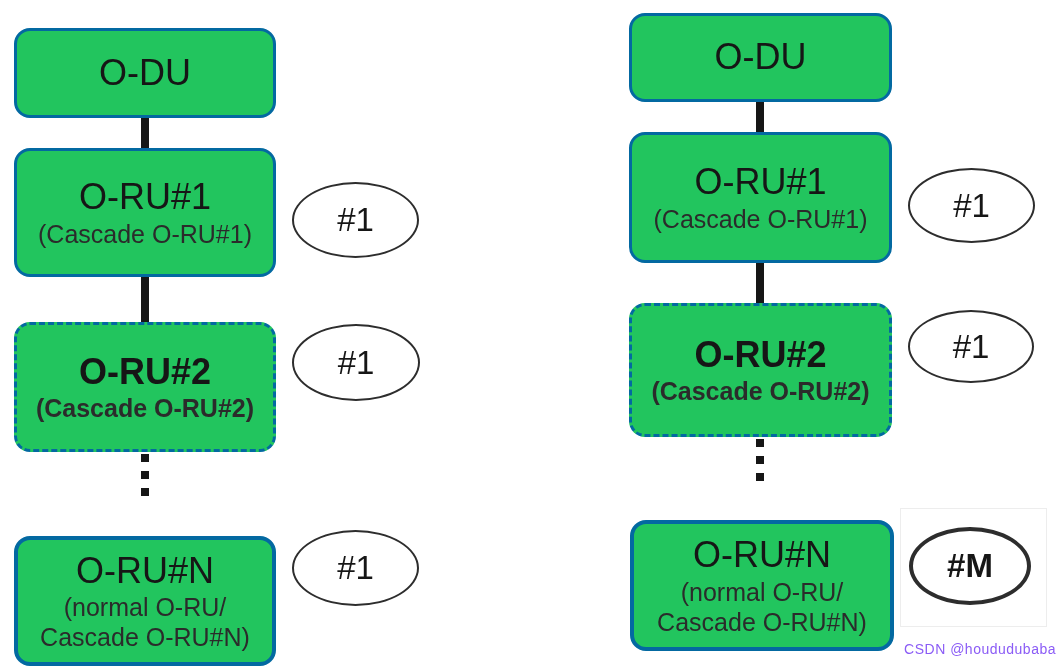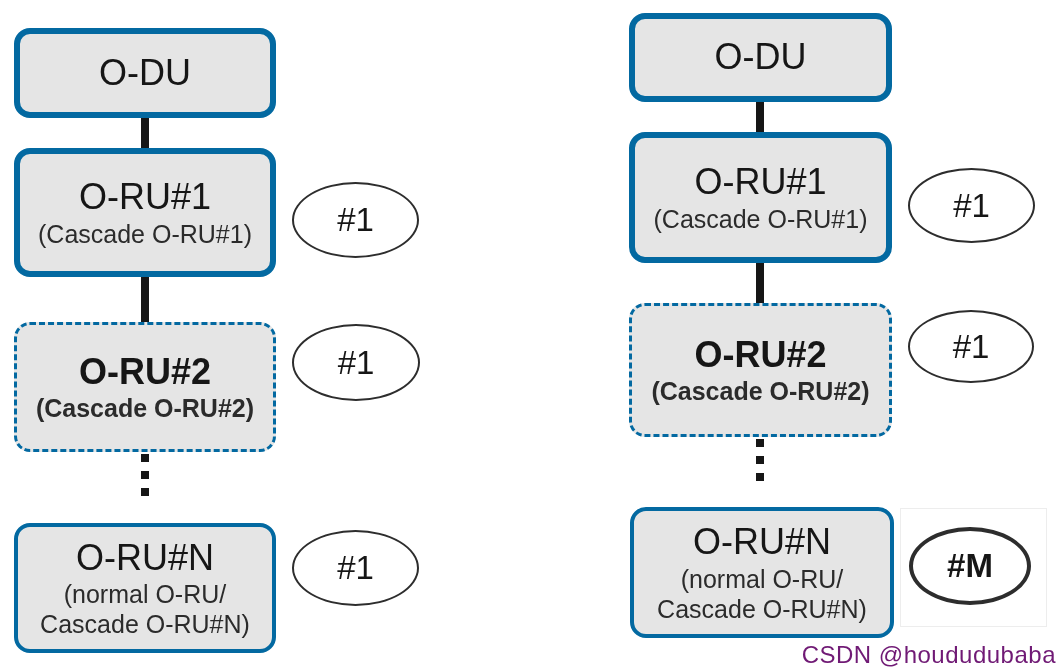--- a/index.html
+++ b/index.html
@@ -13,32 +13,32 @@
     height: 672px;
     background: #ffffff;
     overflow: hidden;
     font-family: "Liberation Sans", "DejaVu Sans", sans-serif;
     color: #161616;
   }
   
   .box {
     position: absolute;
     box-sizing: border-box;
-    background: #e5e5e5;
-    border: 6px solid #0369a1;
+    background: #22c55e;
+    border: 3px solid #0369a1;
     border-radius: 16px;
     display: flex;
     flex-direction: column;
     align-items: center;
     justify-content: center;
     text-align: left;
     line-height: 1.12;
   }
   .box.dashed { border-style: dashed; border-width: 3px; font-weight: bold; }
-  .box.heavy  { border-width: 4px; }
+  .box.heavy  { border-width: 4px; margin-top: 13px; }
   .node-title    { font-size: 36px; letter-spacing: 0px; }
   .node-subtitle { font-size: 25px; color: #2b2b2b; margin-top: 2px; line-height: 1.12; }
   .ellipse {
     position: absolute;
     box-sizing: border-box;
     background: #ffffff;
     border: 2px solid #2d2d2d;
     border-radius: 50%;
     display: flex;
     align-items: center;
@@ -57,22 +57,22 @@
   .faint-panel {
     position: absolute;
     box-sizing: border-box;
     background: #ffffff;
     border: 1px solid #ededed;
   }
   .watermark {
     position: absolute;
     right: 2px;
     top: 641px;
-    font-size: 24px;
-    color: #701a75;
+    font-size: 14px;
+    color: #8b5cf6;
     letter-spacing: 0.5px;
   }
 
   
   .l-odu  { left: 14px;  top: 28px;  width: 262px; height: 90px;  }
   .l-ru1  { left: 14px;  top: 148px; width: 262px; height: 129px; }
   .l-ru2  { left: 14px;  top: 322px; width: 262px; height: 130px; }
   .l-run  { left: 14px;  top: 523px; width: 262px; height: 130px; }
   .l-c1   { left: 141px; top: 114px; height: 38px; }
   .l-c2   { left: 141px; top: 273px; height: 53px; }

